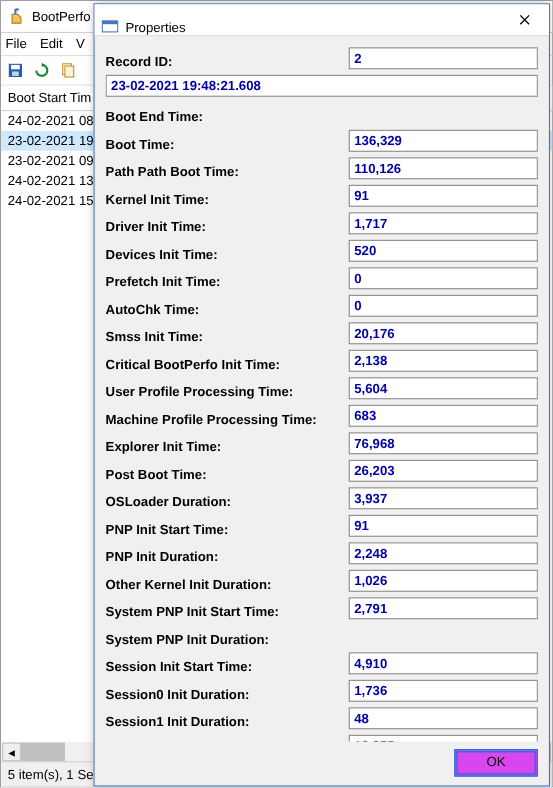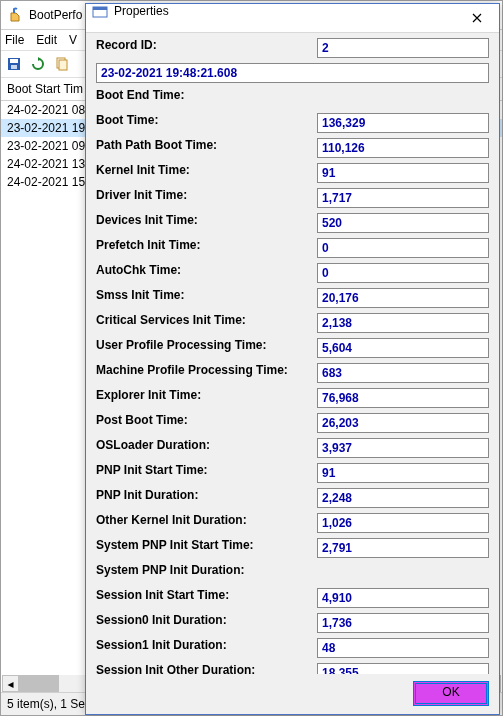--- a/index.html
+++ b/index.html
@@ -14,26 +14,26 @@
   .listhdr{height:22px;background:#fff;border-bottom:1px solid #d0d0d0;display:flex;align-items:center;padding-left:6px;font-size:12px}
   .listrow{height:18px;display:flex;align-items:center;padding-left:6px;font-size:12px;white-space:nowrap;overflow:hidden}
   .listrow.sel{background:#cde8ff}
   .statusbar{position:absolute;left:0;bottom:0;right:0;height:22px;border-top:1px solid #d0d0d0;display:flex;align-items:center;padding-left:6px;font-size:12px;background:#f0f0f0}
   .hscroll{position:absolute;left:1px;right:1px;bottom:23px;height:17px;background:#f0f0f0;display:flex}
   .hscroll .arrow{width:17px;height:17px;background:#f0f0f0;border:1px solid #c0c0c0;box-sizing:border-box;display:flex;align-items:center;justify-content:center}
   .hscroll .track{flex:1;background:#f0f0f0;position:relative}
   .hscroll .thumb{position:absolute;left:0;top:0;bottom:0;width:40px;background:#c0c0c0}
 
   .props-window{position:absolute;left:85px;top:3px;width:415px;height:712px;border:1px solid #4a75c4;background:#f0f0f0;box-sizing:border-box;box-shadow:0 0 8px rgba(0,0,0,.25)}
-  .props-title{height:28px;background:#fff;display:flex;align-items:flex-start;border-bottom:1px solid #d9d9d9}
+  .props-title{height:28px;background:#fff;display:flex;align-items:flex-end;border-bottom:1px solid #d9d9d9}
   .props-title .picon{width:16px;height:16px;margin:0 6px}
   .props-title .ptitle{flex:1;font-size:12px}
   .props-title .close{width:44px;height:28px;display:flex;align-items:center;justify-content:center}
   .props-body{position:absolute;left:10px;right:10px;top:34px;bottom:40px;overflow:hidden}
-  .prow{display:flex;align-items:flex-start;height:25px}
+  .prow{display:flex;align-items:flex-end;height:25px}
   .plabel{width:221px;font-weight:700;font-size:12px}
   .pval{flex:1;height:20px;border:1px solid #888;background:#fff;color:#0000a8;font-weight:700;font-size:12px;padding:1px 4px;box-sizing:border-box;line-height:16px;overflow:hidden;white-space:nowrap}
   .btnrow{position:absolute;right:10px;bottom:8px}
   .okbtn{width:74px;height:23px;border:1px solid #0078d7;background:#d946ef;font-size:12px;text-align:center;line-height:21px;outline:1px solid #0078d7;outline-offset:-3px}
 </style>
 </head>
 <body>
 
 <div class="main-window">
   <div class="titlebar">
@@ -143,21 +143,21 @@
       </div>
       <div class="prow">
         <div class="plabel">AutoChk Time:</div>
         <div class="pval">0</div>
       </div>
       <div class="prow">
         <div class="plabel">Smss Init Time:</div>
         <div class="pval">20,176</div>
       </div>
       <div class="prow">
-        <div class="plabel">Critical Services Init Time:</div>
+        <div class="plabel">Critical BootPerfo Init Time:</div>
         <div class="pval">2,138</div>
       </div>
       <div class="prow">
         <div class="plabel">User Profile Processing Time:</div>
         <div class="pval">5,604</div>
       </div>
       <div class="prow">
         <div class="plabel">Machine Profile Processing Time:</div>
         <div class="pval">683</div>
       </div>

